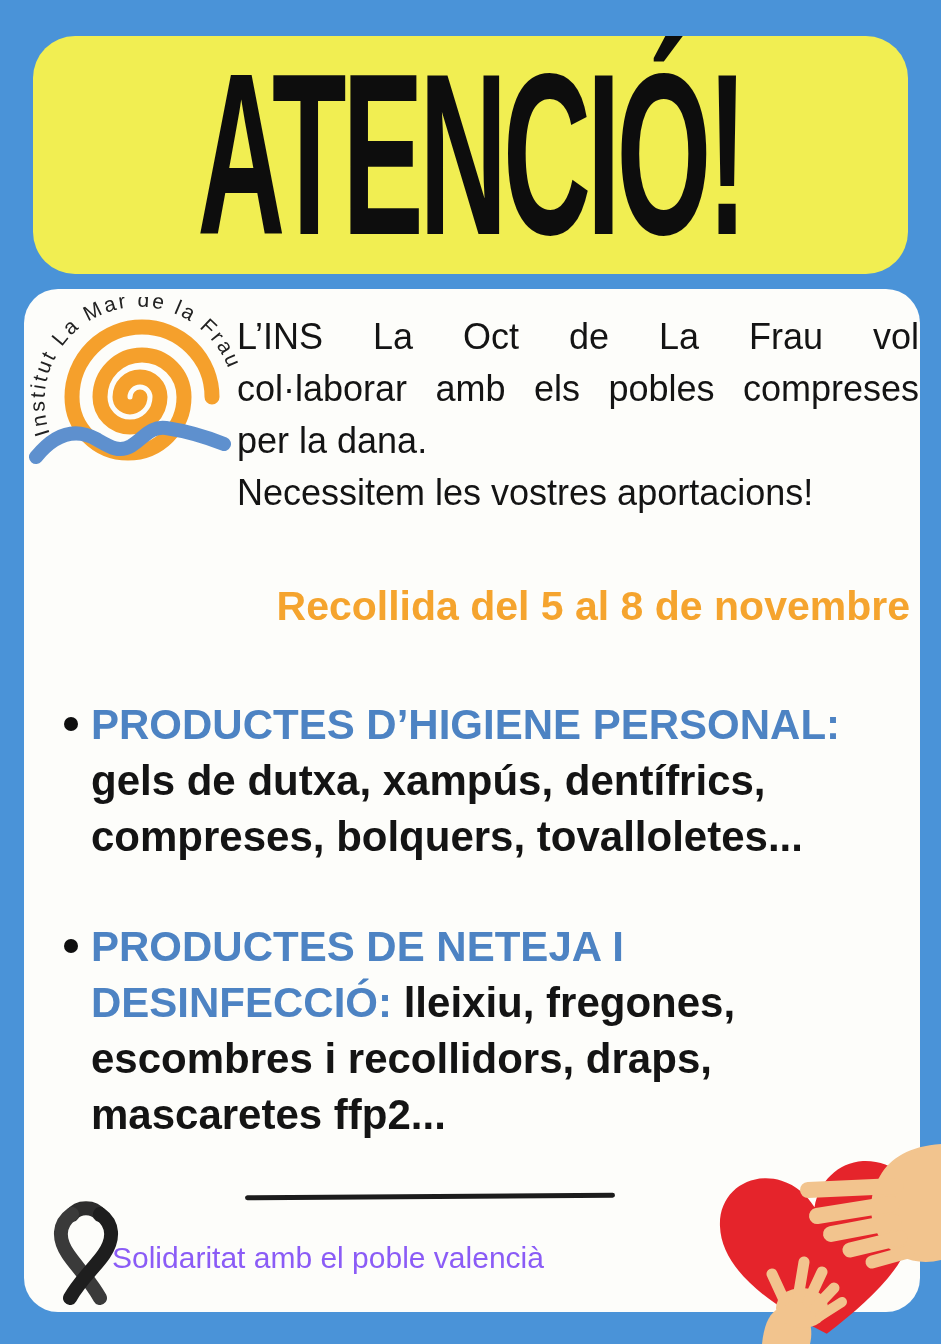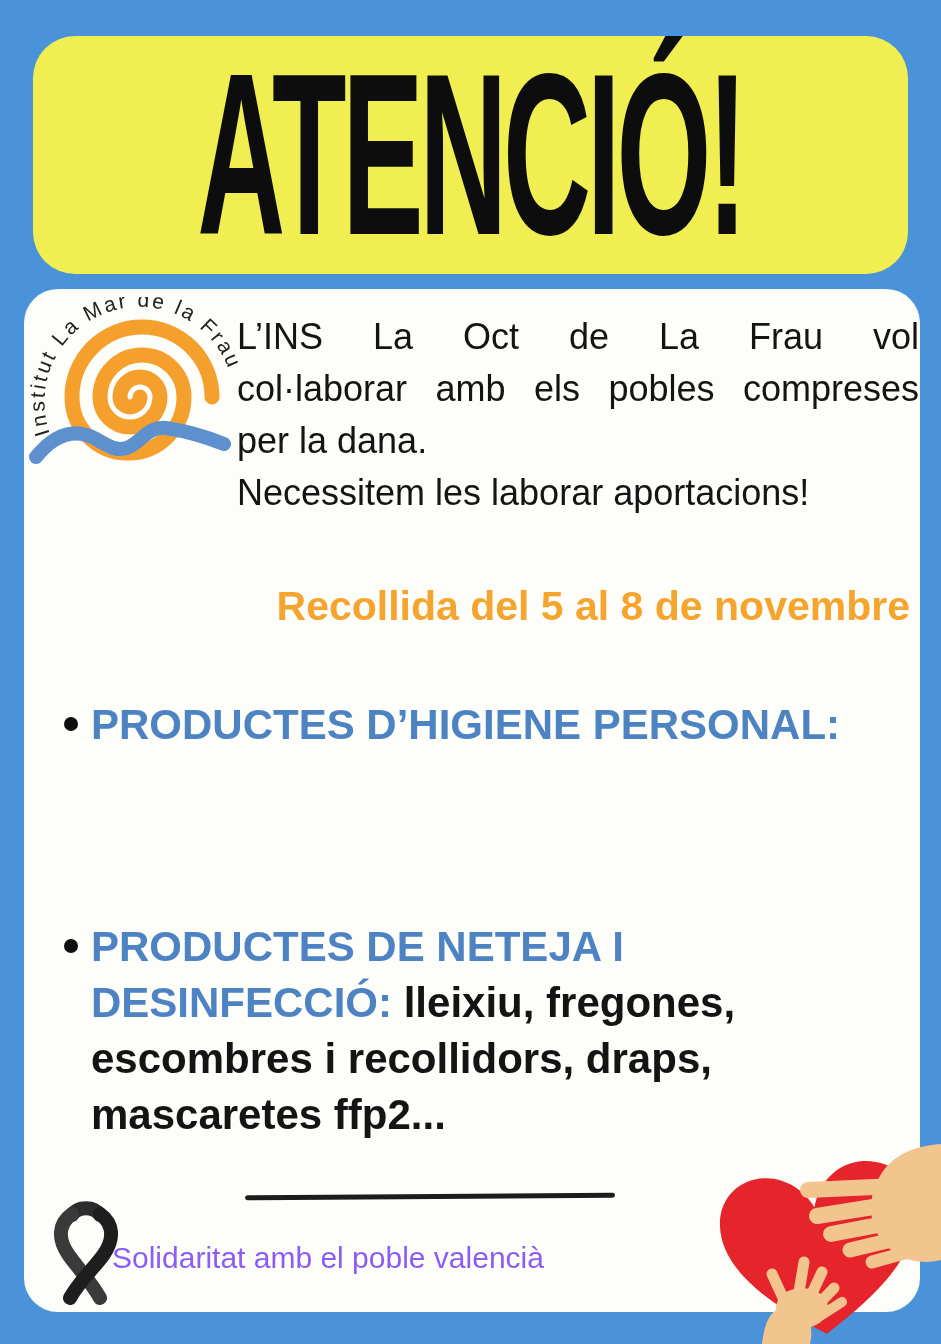--- a/index.html
+++ b/index.html
@@ -101,28 +101,28 @@
           <span>vol</span>
         </div>
       <div class="jline">
           <span>col·laborar</span>
           <span>amb</span>
           <span>els</span>
           <span>pobles</span>
           <span>compreses</span>
         </div>
       <div>per la dana.</div>
-      <div>Necessitem les laborar aportacions!</div>
+      <div>Necessitem les vostres aportacions!</div>
     </div>
 
     <div class="dates">Recollida del 5 al 8 de novembre</div>
 
     <div class="bullet-dot dot-1"></div>
     <div class="bullet-text bullet-1"><span class="bullet-heading">PRODUCTES D’HIGIENE PERSONAL:
-</span></div>
+</span><span>gels de dutxa, xampús, dentífrics, compreses, bolquers, tovalloletes...</span></div>
 
     <div class="bullet-dot dot-2"></div>
     <div class="bullet-text bullet-2"><span class="bullet-heading">PRODUCTES DE NETEJA I
 DESINFECCIÓ: </span><span>lleixiu, fregones, escombres i recollidors, draps, mascaretes ffp2...</span></div>
 
     <div class="divider"></div>
 
     <svg class="ribbon" viewBox="0 0 92 106">
       <path d="M 32 16 C 38 7 54 7 60 16" fill="none" style="stroke:#2d2d2d" stroke-width="14" stroke-linecap="round"></path>
       <path d="M 32 15 C 18 25 18 40 28 55 C 36 67 50 81 60 99" fill="none" style="stroke:#3a3a3a" stroke-width="14" stroke-linecap="round"></path>

